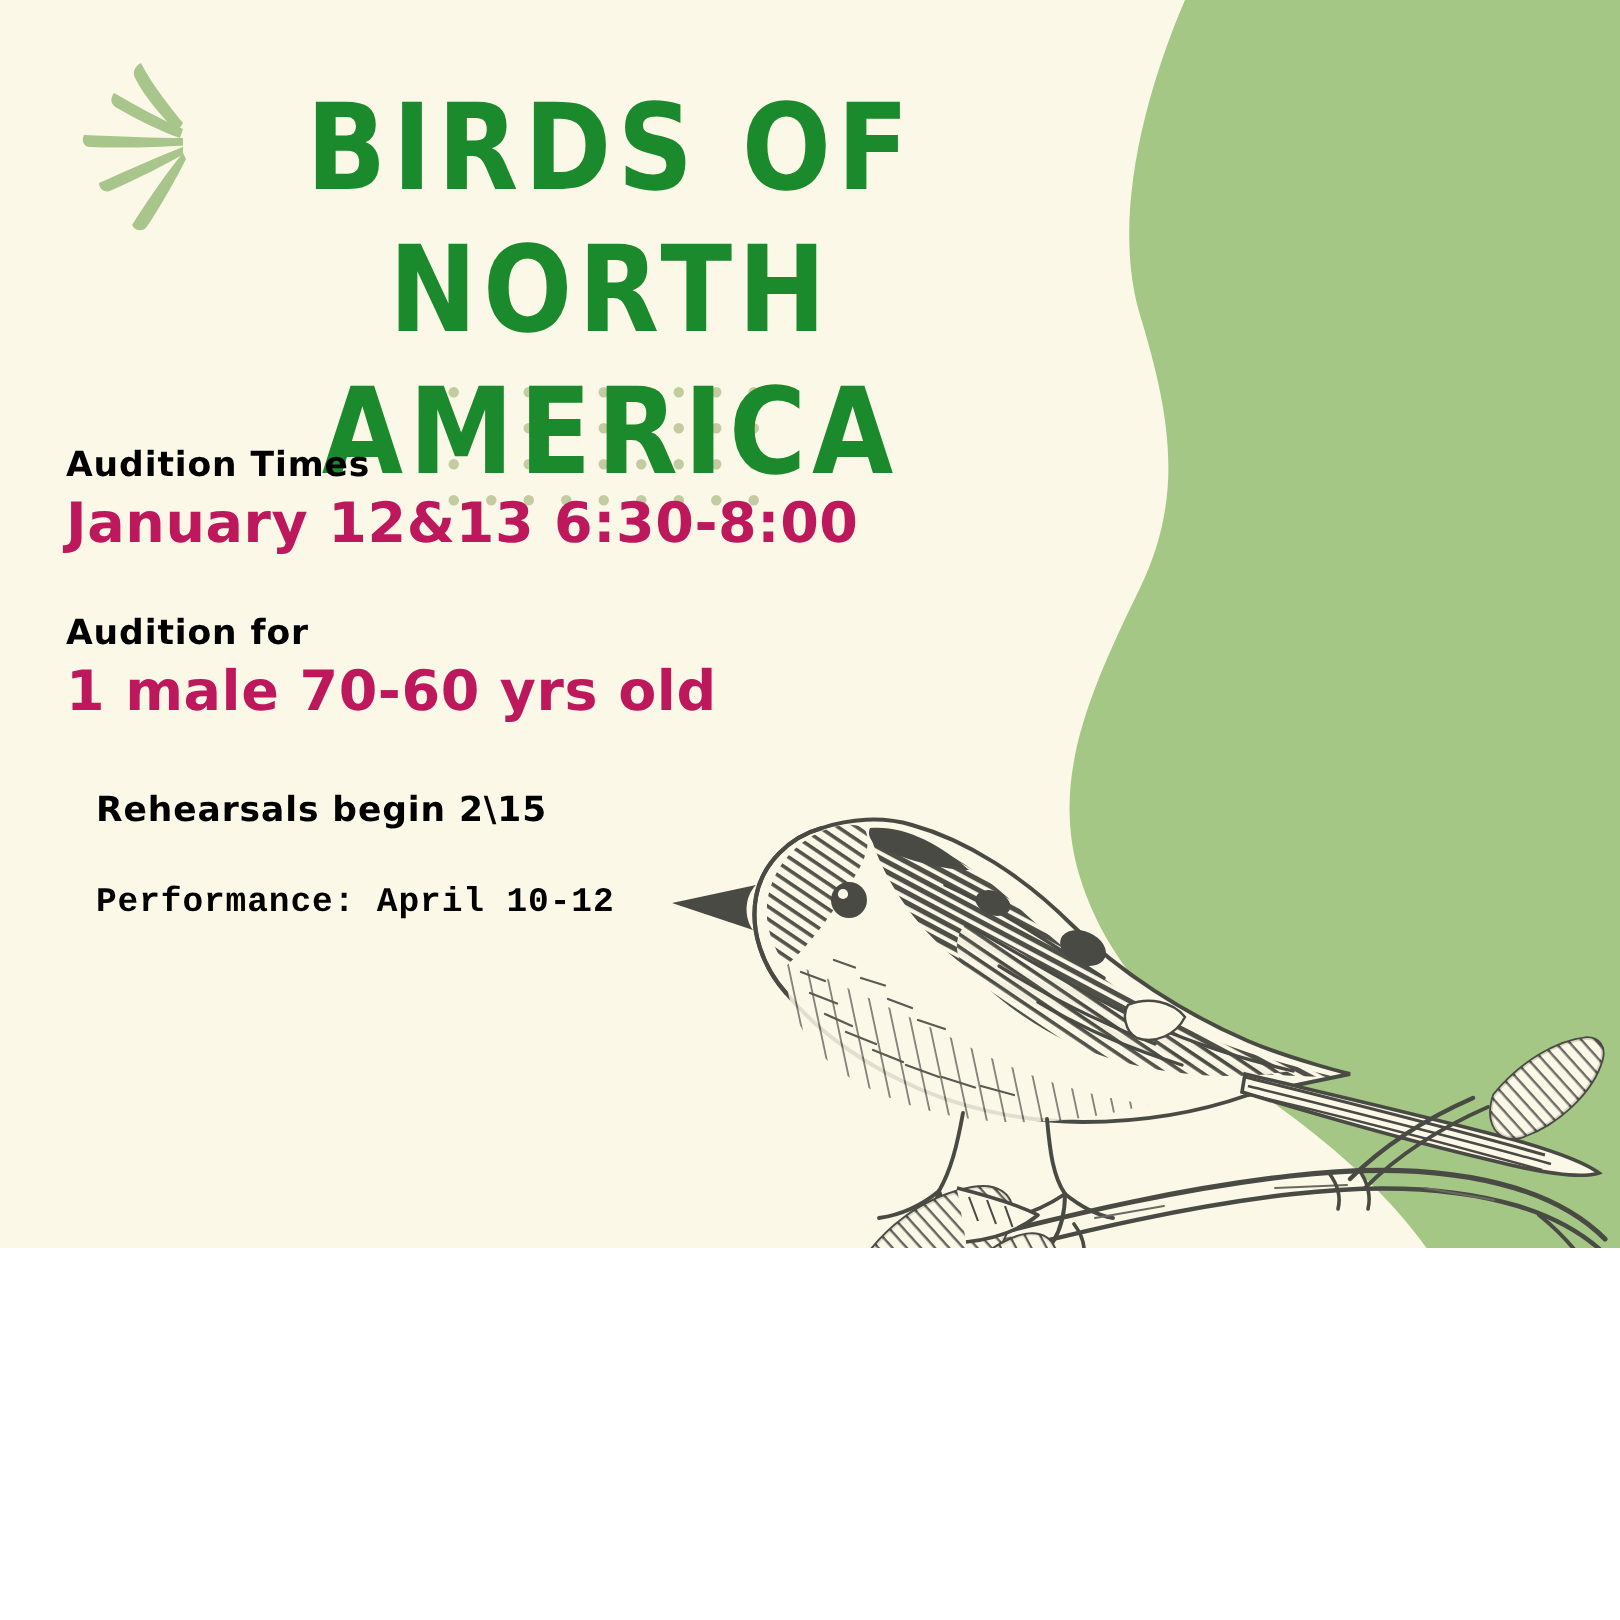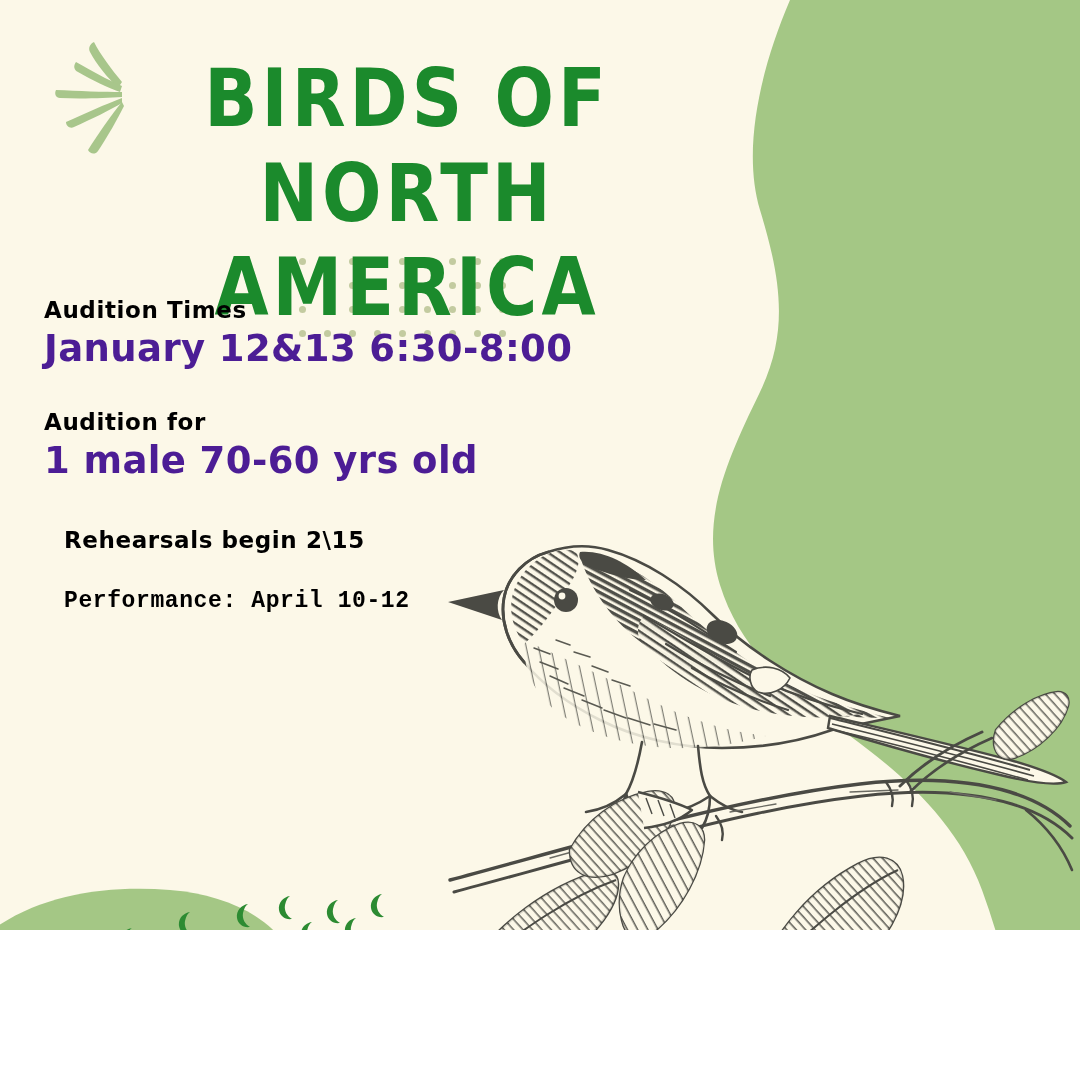--- a/index.html
+++ b/index.html
@@ -4,21 +4,21 @@
 <title>Birds of North America — Audition Flyer</title>
 <style>
   html, body {
     margin: 0;
     padding: 0;
     background: #ffffff;
   }
   #poster {
     position: relative;
     width: 1080px;
-    height: 930px;
+    height: 832px;
     overflow: hidden;
     background: #FCF8E8;
     font-family: "DejaVu Sans", "Liberation Sans", sans-serif;
   }
 
   
   .bg-layer {
     position: absolute;
     inset: 0;
     width: 1080px;
@@ -88,21 +88,21 @@
   }
   .label {
     color: #000000;
     font-size: 23px;
     font-weight: 700;
     letter-spacing: 0.6px;
     line-height: 1.25;
     margin: 0;
   }
   .green-line {
-    color: #4c1d95;
+    color: #be185d;
     font-size: 37px;
     font-weight: 700;
     letter-spacing: 0.4px;
     line-height: 1.28;
     margin: 0;
   }
   .grp-audition { margin-top: 0px; }
   .grp-audition .green-line:first-of-type { margin-top: 12px; }
   .grp-looking { margin-top: 36px; }
   .grp-looking .green-line:first-of-type { margin-top: 14px; }

